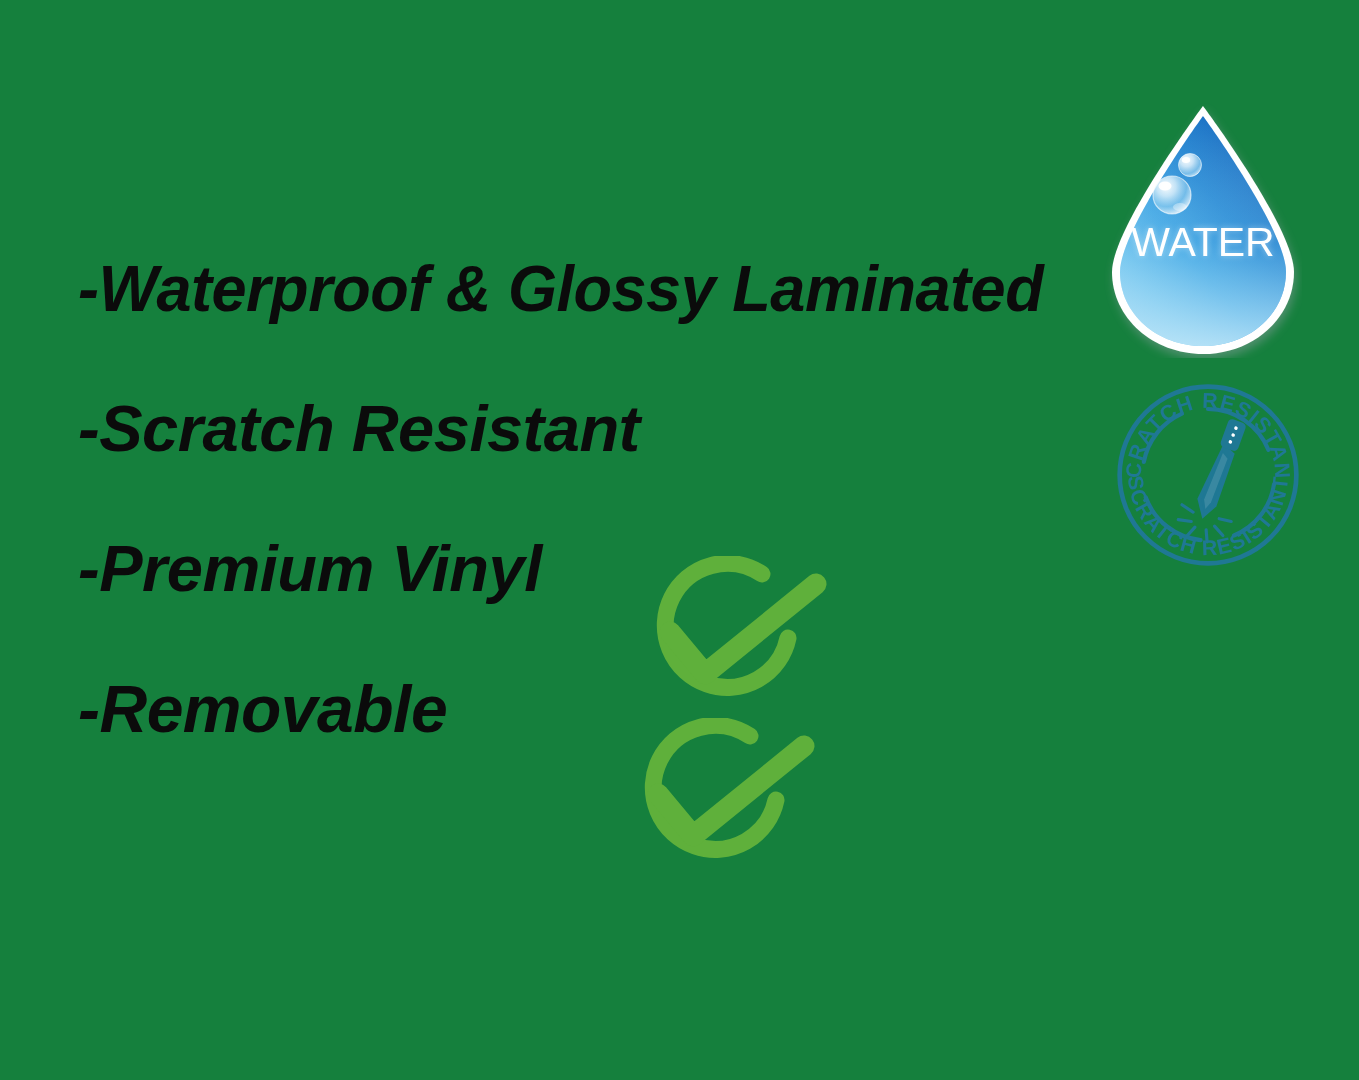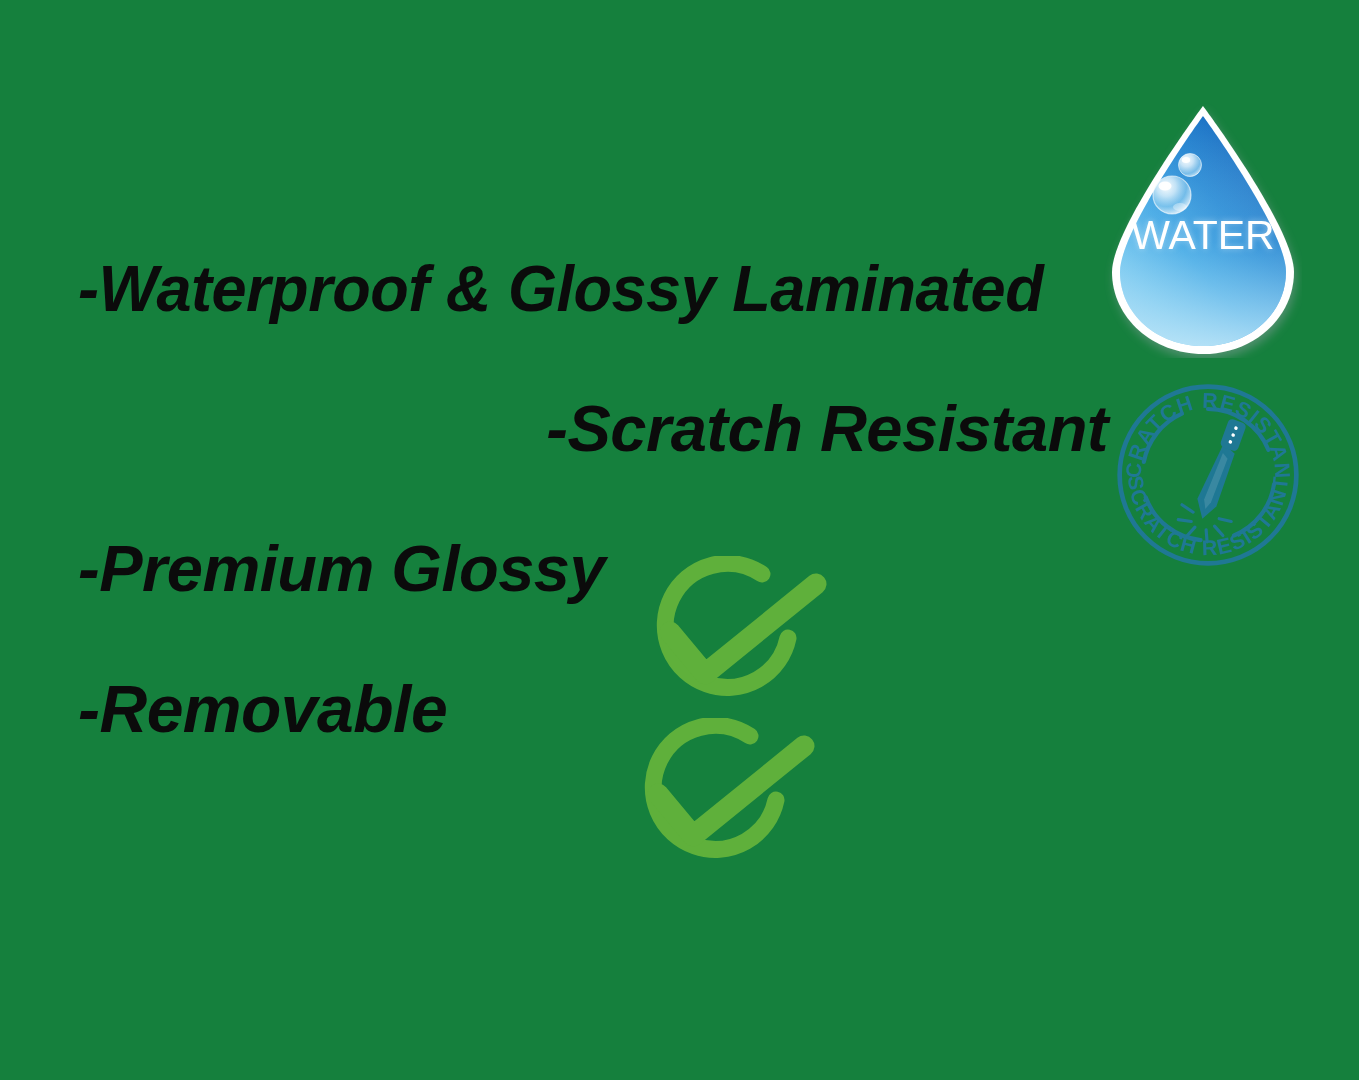--- a/index.html
+++ b/index.html
@@ -30,37 +30,37 @@
     white-space: nowrap;
     font-family: "Liberation Sans", sans-serif;
     font-weight: bold;
     font-style: italic;
     font-size: 65px;
     letter-spacing: -0.5px;
     color: #0b0b0b;
     display: block;
   }
   .feature-line.l1 { font-size: 65px; transform: scaleX(0.97); transform-origin: left top; }
-  .feature-line.l2 { font-size: 65px; text-align: right; }
+  .feature-line.l2 { font-size: 65px; }
   .feature-line.l3 { font-size: 65px; }
   .feature-line.l4 { font-size: 66px; }
 
   
   .droplet-badge {
     position: absolute;
     left: 1104px;
     top: 102px;
     width: 198px;
     height: 256px;
   }
   .droplet-badge svg { display: block; width: 100%; height: 100%; }
   .droplet-text {
     position: absolute;
     left: 0;
-    top: 116px;
+    top: 123px;
     width: 198px;
     text-align: center;
     pointer-events: none;
   }
   .droplet-text span {
     display: block;
     font-family: "Liberation Sans", sans-serif;
     font-weight: normal;
     font-size: 41px;
     line-height: 0.86;
@@ -90,21 +90,21 @@
   .check-2 { left: 628px; top: 718px; }
 </style>
 </head>
 <body>
 
 <div id="canvas">
 
   <div class="feature-list">
     <div class="feature-line l1">-Waterproof &amp; Glossy Laminated</div>
     <div class="feature-line l2">-Scratch Resistant</div>
-    <div class="feature-line l3">-Premium Glossy</div>
+    <div class="feature-line l3">-Premium Vinyl</div>
     <div class="feature-line l4">-Removable</div>
   </div>
 
   <div class="droplet-badge">
     <svg viewBox="0 0 198 256" xmlns="http://www.w3.org/2000/svg" aria-hidden="true">
       <defs>
         <linearGradient id="dropGrad" x1="0.08" y1="1" x2="0.92" y2="0.02">
           <stop offset="0%" stop-color="#a5dcf6"></stop>
           <stop offset="18%" stop-color="#74c6ef"></stop>
           <stop offset="40%" stop-color="#3ba3e3"></stop>

